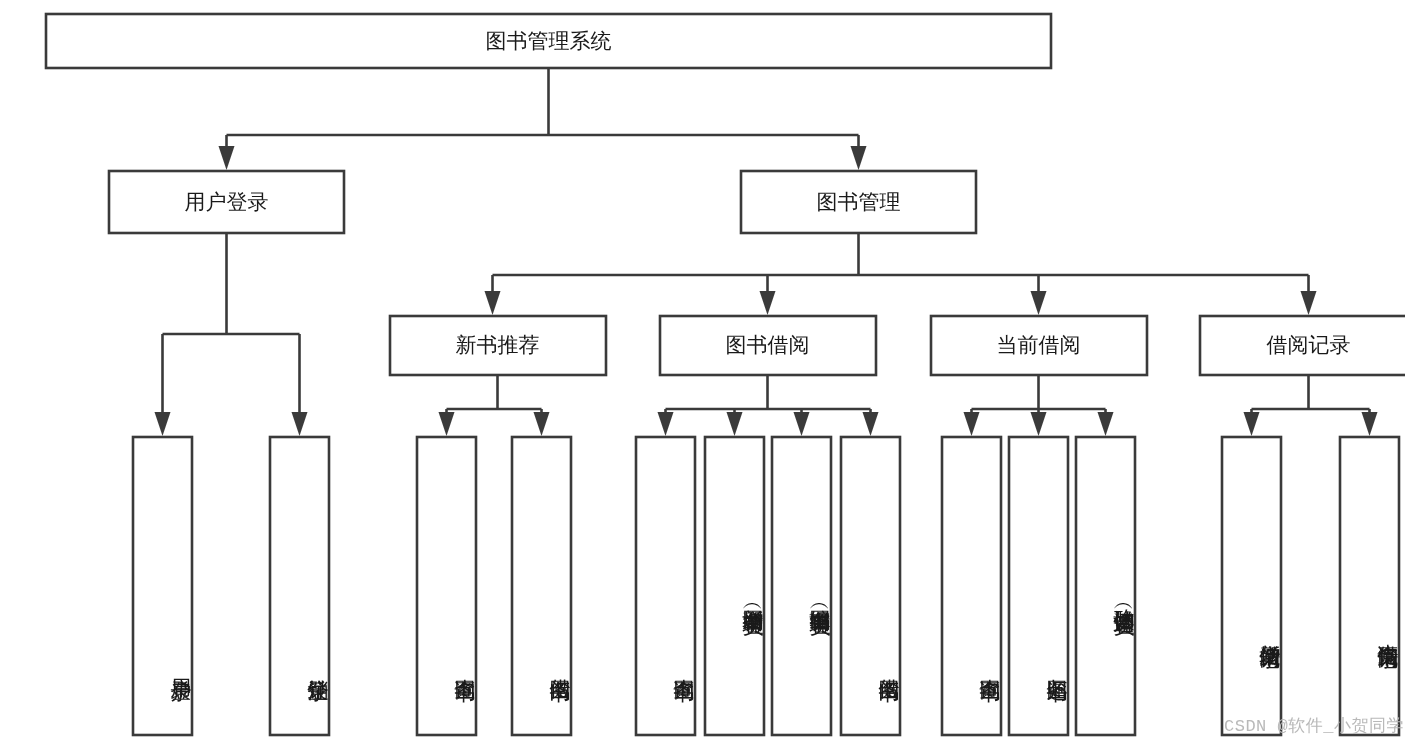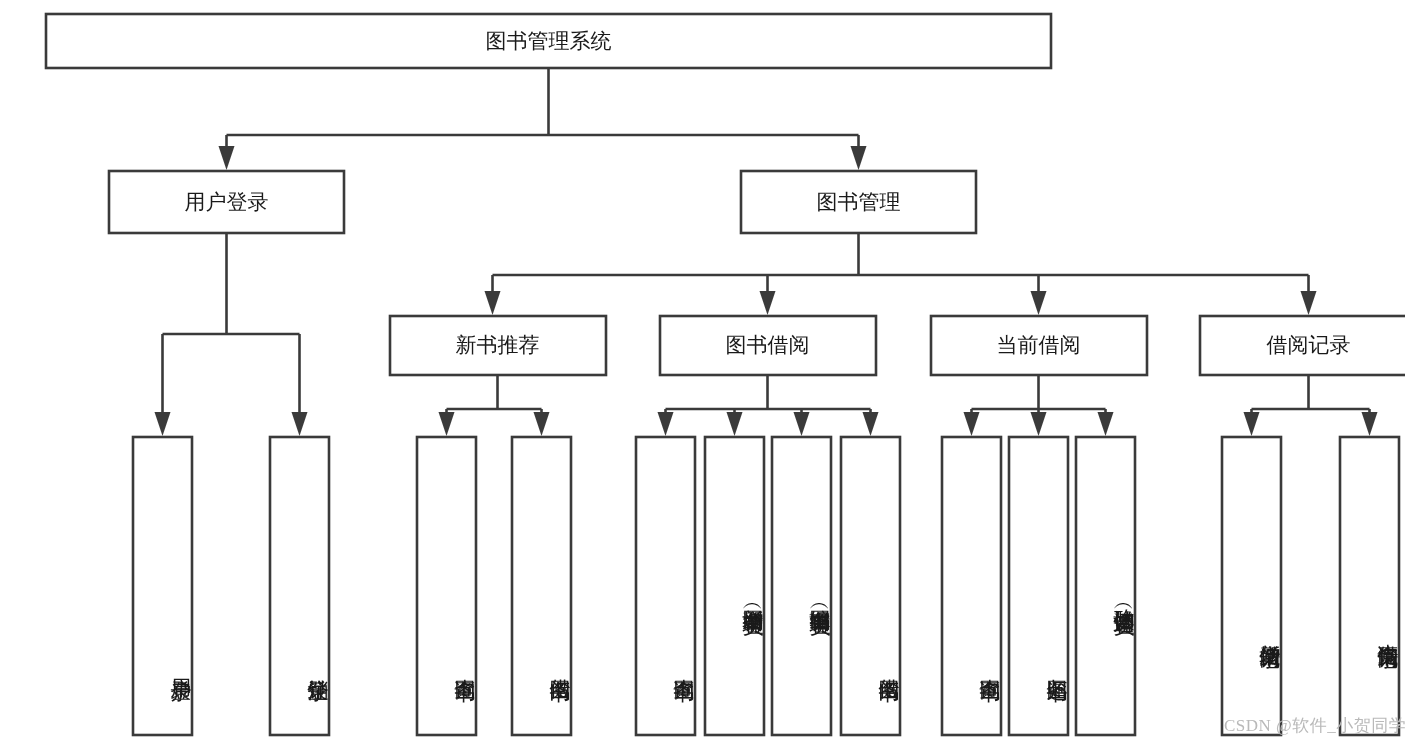--- a/index.html
+++ b/index.html
@@ -61,21 +61,21 @@
     display: flex;
     align-items: flex-start;
     justify-content: center;
     white-space: nowrap;
     pointer-events: none;
   }
   .watermark {
     position: absolute;
     left: 1196px;
     top: 714px;
-    font-family: Liberation Serif, serif;
+    font-family: Liberation Mono, monospace;
     font-size: 17px;
     color: #b9b9b9;
     white-space: nowrap;
     letter-spacing: 0.5px;
   }
 </style>
 </head>
 <body>
 
 <div id="diagram-root">

